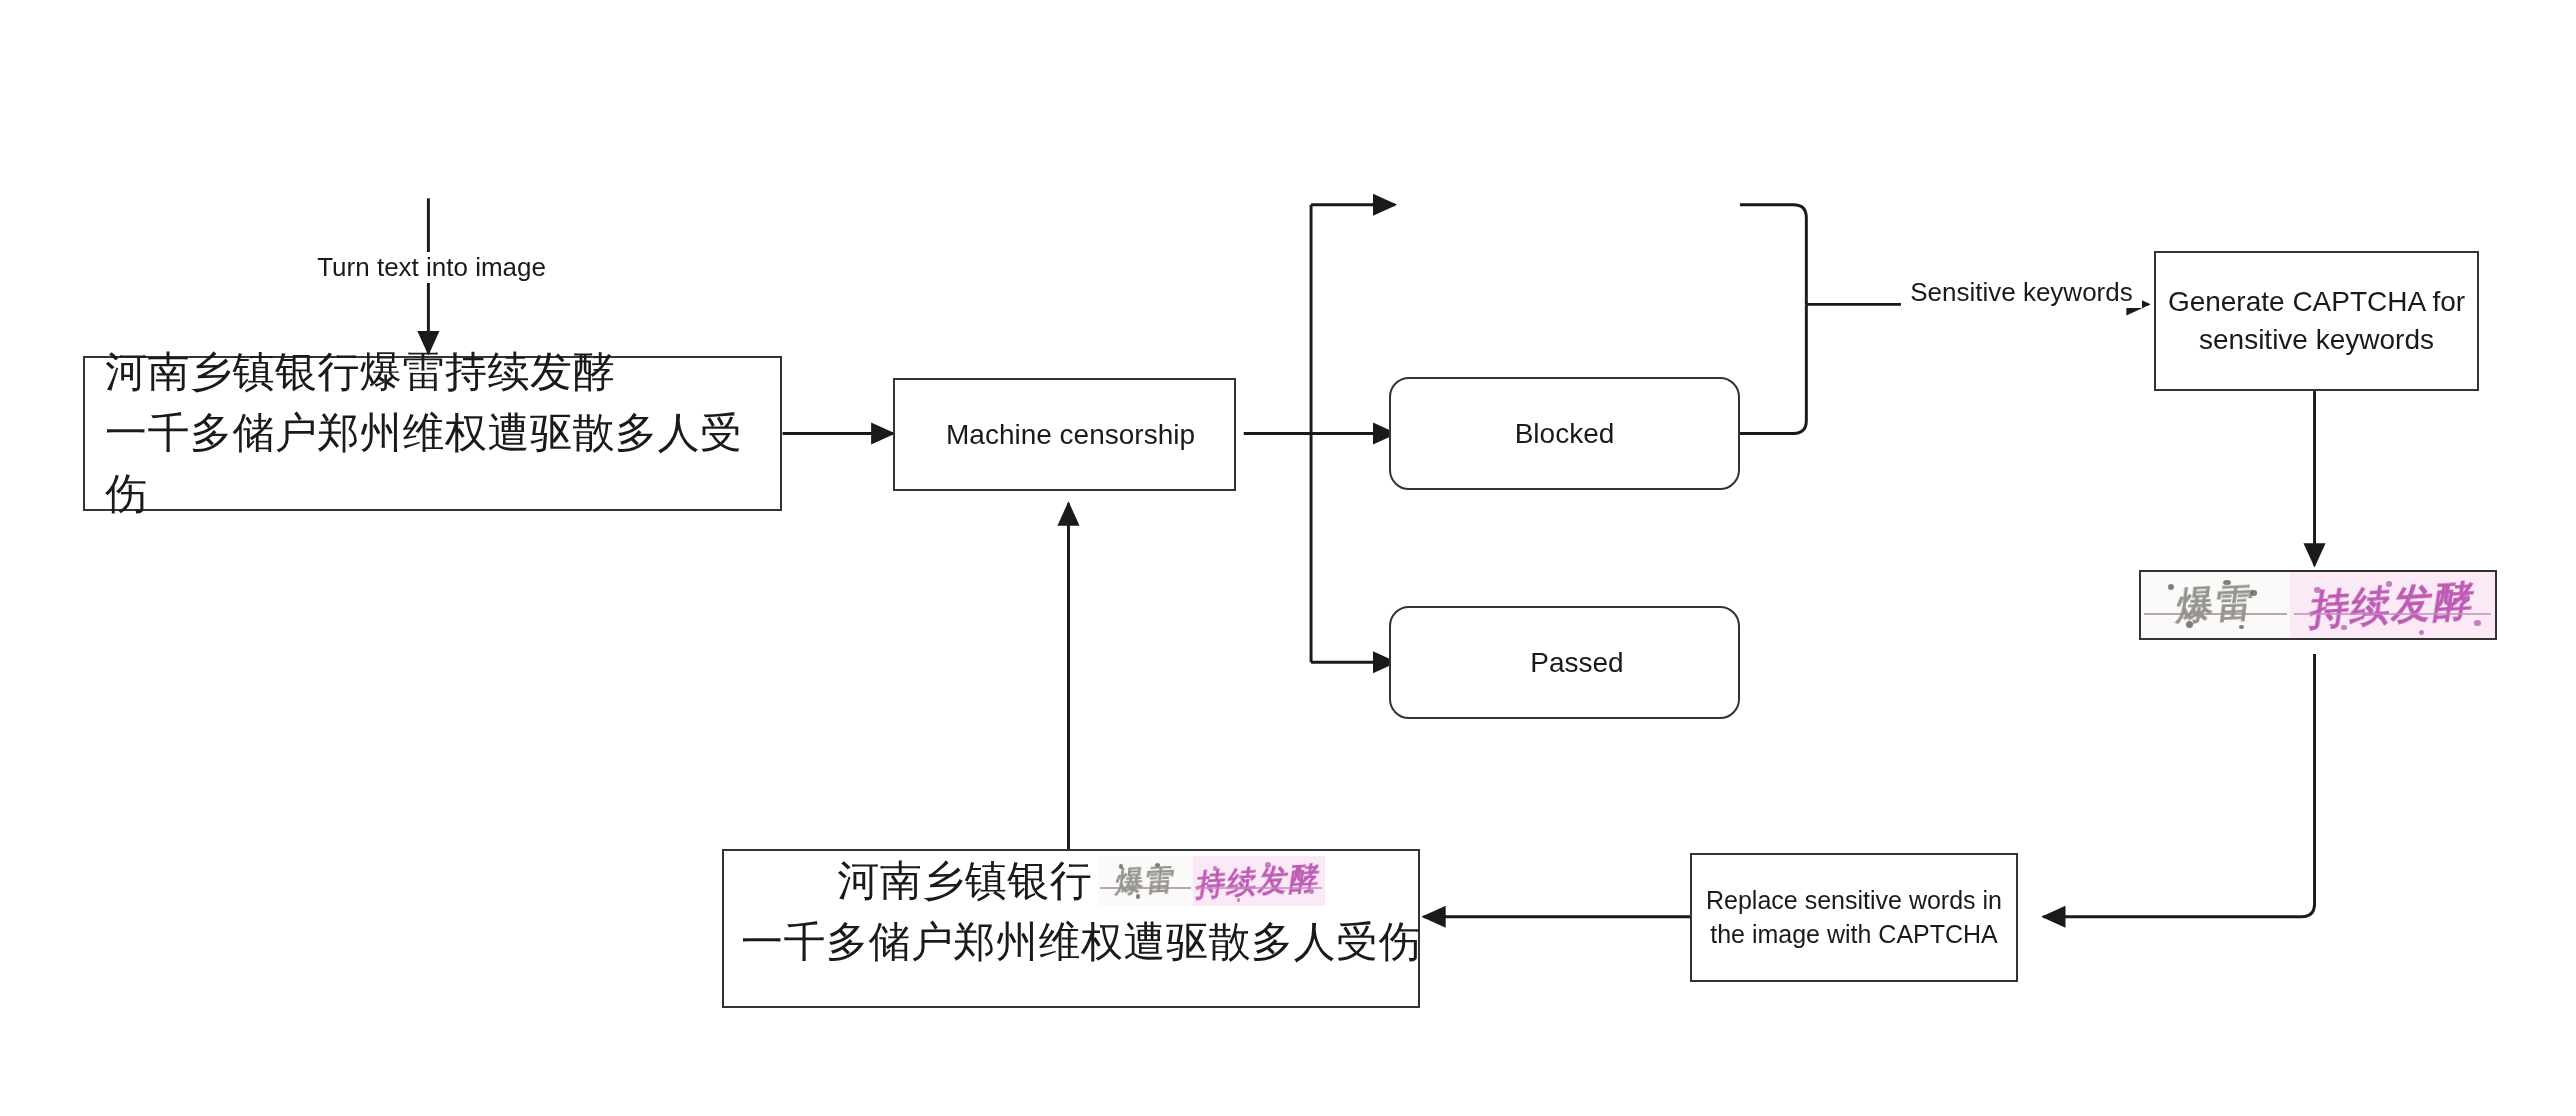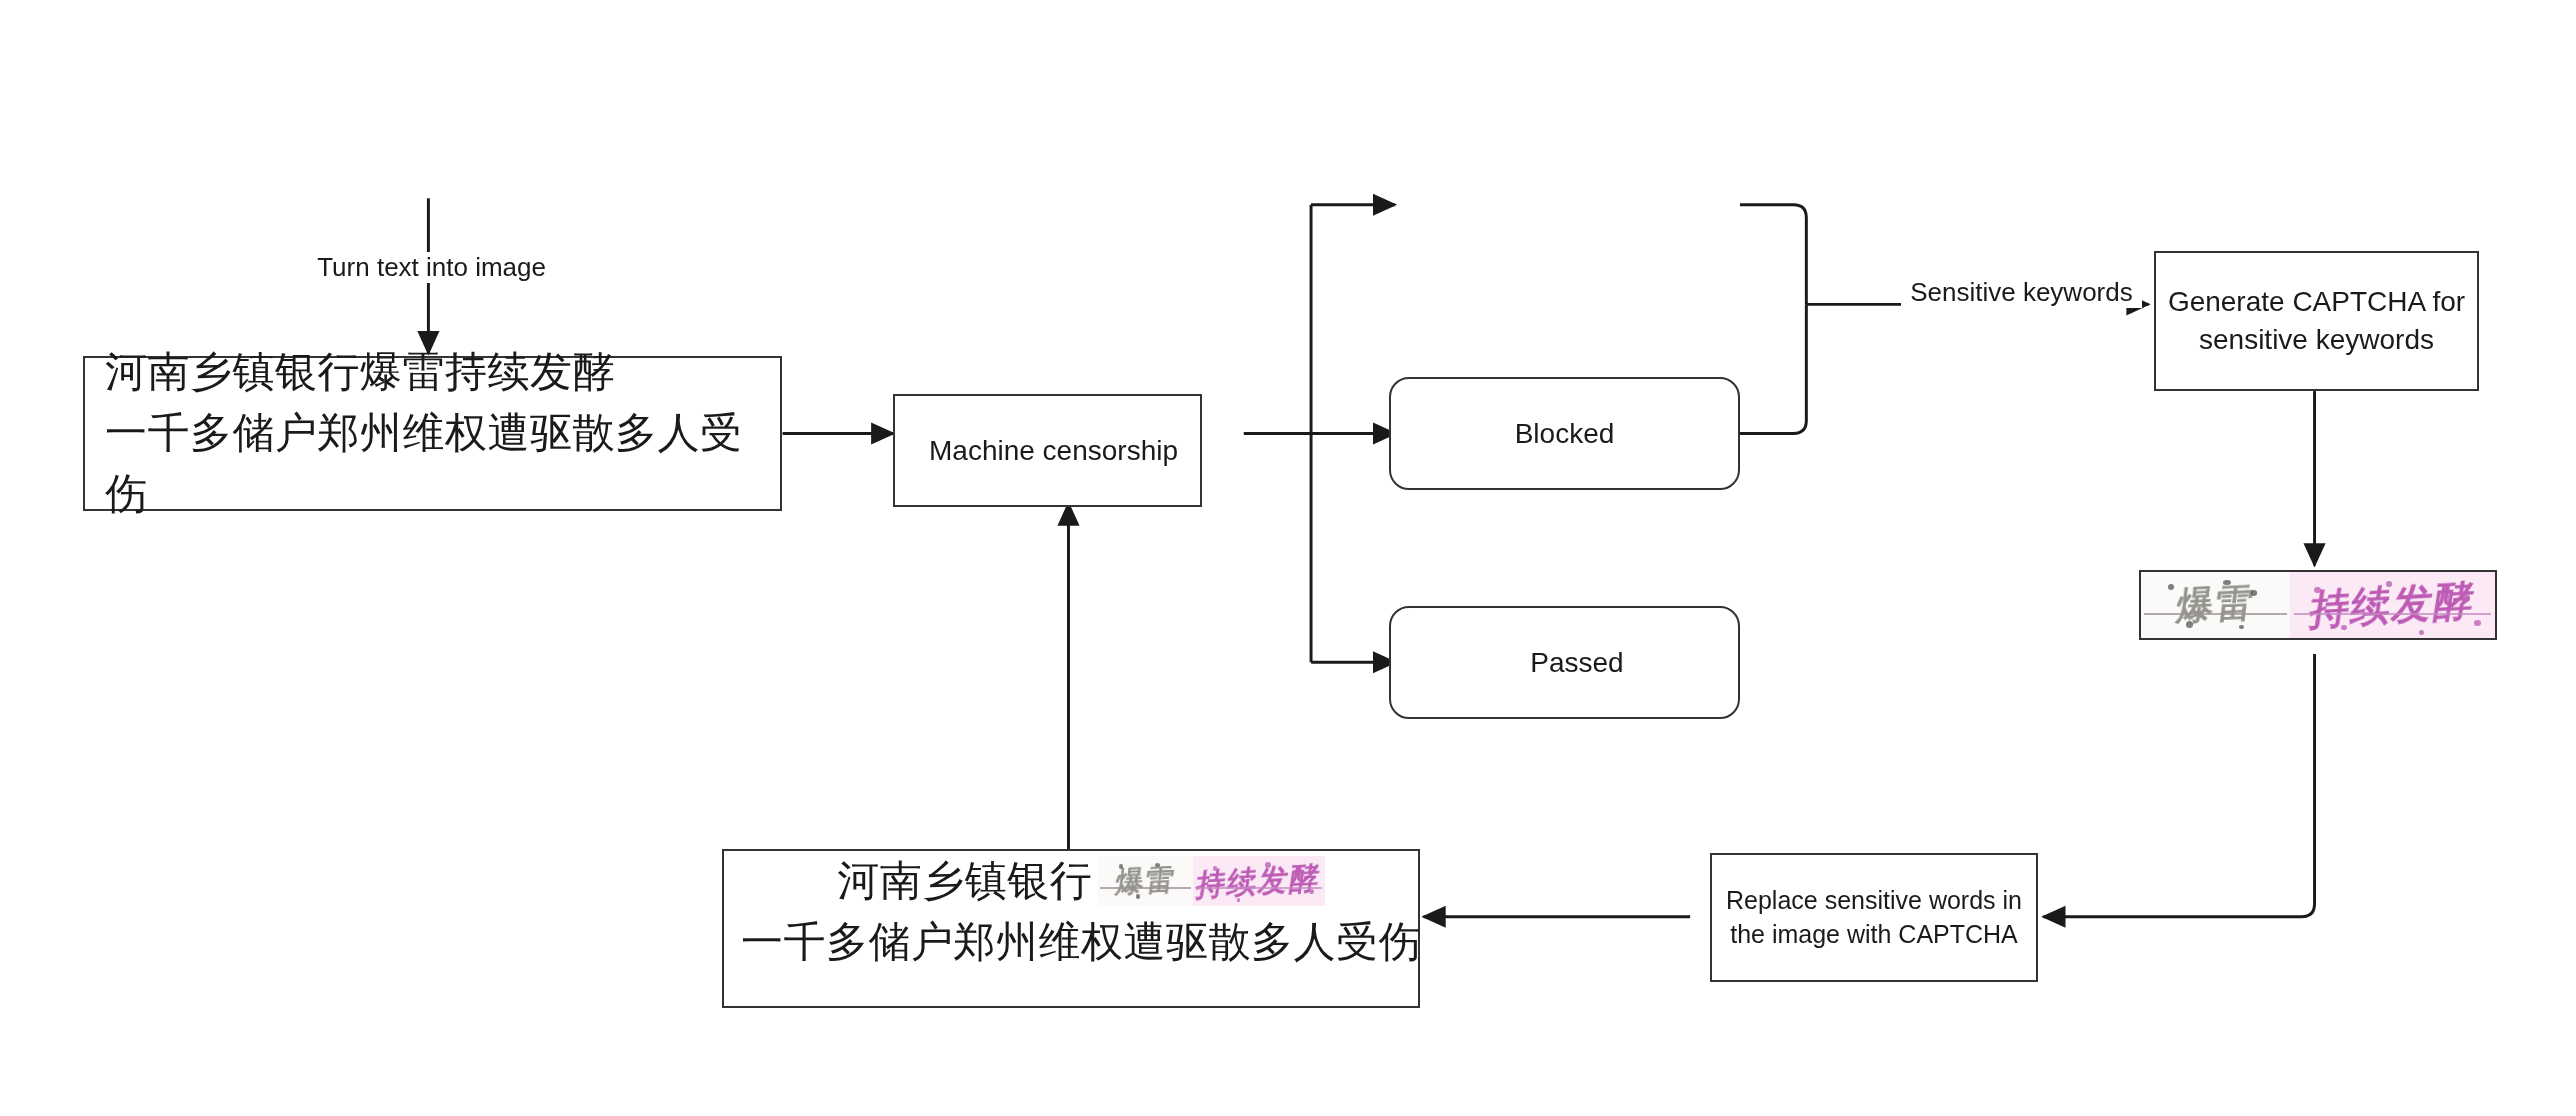--- a/index.html
+++ b/index.html
@@ -188,21 +188,21 @@
 
   <div class="edge-label" style="left:308px; top:252px;">Turn text into image</div>
 
   <div class="node headline" id="node-headline-image" style="left:83px; top:356px; width:699px; height:155px;">
     <div>
       <div>河南乡镇银行爆雷持续发酵</div>
       <div>一千多储户郑州维权遭驱散多人受伤</div>
     </div>
   </div>
 
-  <div class="node plain" id="node-machine-censorship" style="left:893px; top:394px; width:309px; height:113px;padding-left:12px;">
+  <div class="node plain" id="node-machine-censorship" style="left:893px; top:378px; width:343px; height:113px;padding-left:12px;">
     <span>Machine censorship</span>
   </div>
 
 
   <div class="node rounded plain" id="node-blocked" style="left:1389px; top:377px; width:351px; height:113px;">
     <span>Blocked</span>
   </div>
 
   <div class="node rounded plain" id="node-passed" style="left:1389px; top:606px; width:351px; height:113px;padding-left:25px;">
     <span>Passed</span>
@@ -234,21 +234,21 @@
         <span class="cap-noise p" style="width:6.5px;height:6.5px;left:12%;top:22%;"></span>
         <span class="cap-noise p" style="width:5.5px;height:5.5px;left:47%;top:14%;"></span>
         <span class="cap-noise p" style="width:7.4px;height:7.4px;left:84%;top:34%;"></span>
         <span class="cap-noise p" style="width:5.5px;height:5.5px;left:25%;top:80%;"></span>
         <span class="cap-noise p" style="width:6.5px;height:6.5px;left:90%;top:72%;"></span>
         <span class="cap-noise p" style="width:4.6px;height:4.6px;left:63%;top:88%;"></span>
       </div>
     </div>
   </div>
 
-  <div class="node plain" id="node-replace-words" style="left:1690px; top:853px; width:328px; height:129px; font-size:25px;margin-left:20px;">
+  <div class="node plain" id="node-replace-words" style="left:1690px; top:853px; width:328px; height:129px; font-size:25px;">
     <div>
       <div>Replace sensitive words in</div>
       <div>the image with CAPTCHA</div>
     </div>
   </div>
 
   <div class="node headline headline-inline" id="node-result-image" style="left:722px; top:849px; width:698px; height:159px;">
 
     <div class="hl-row">
       <span>河南乡镇银行</span>

